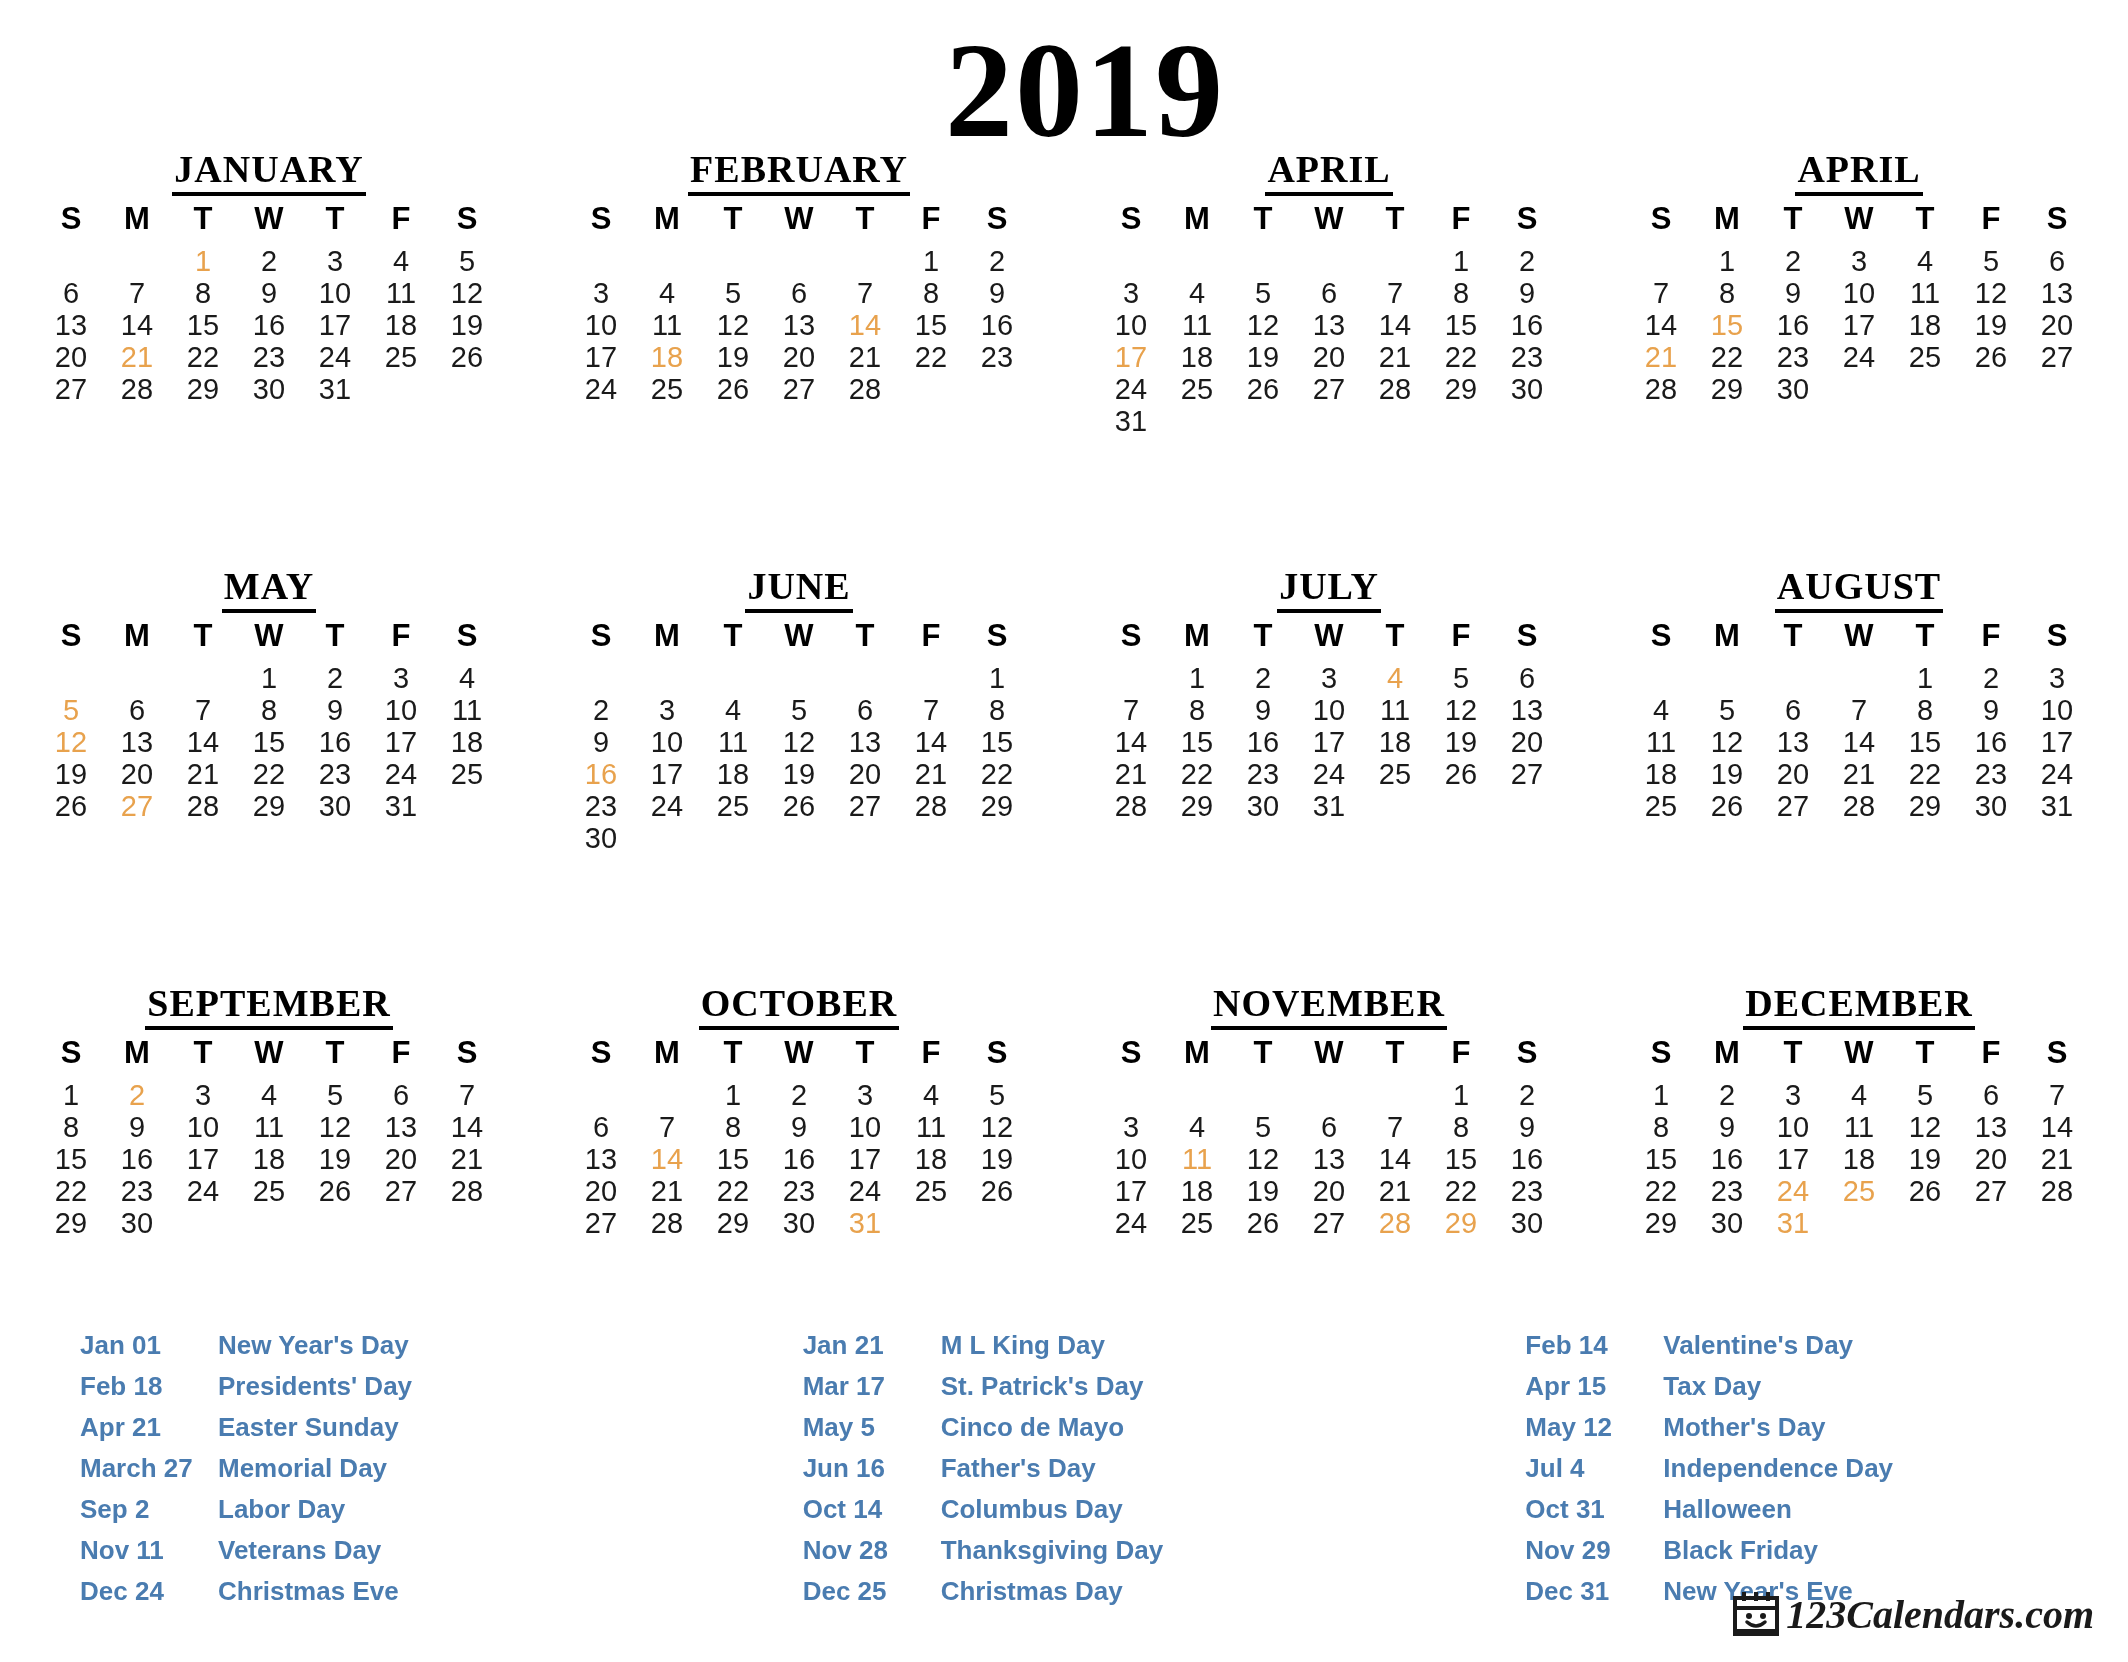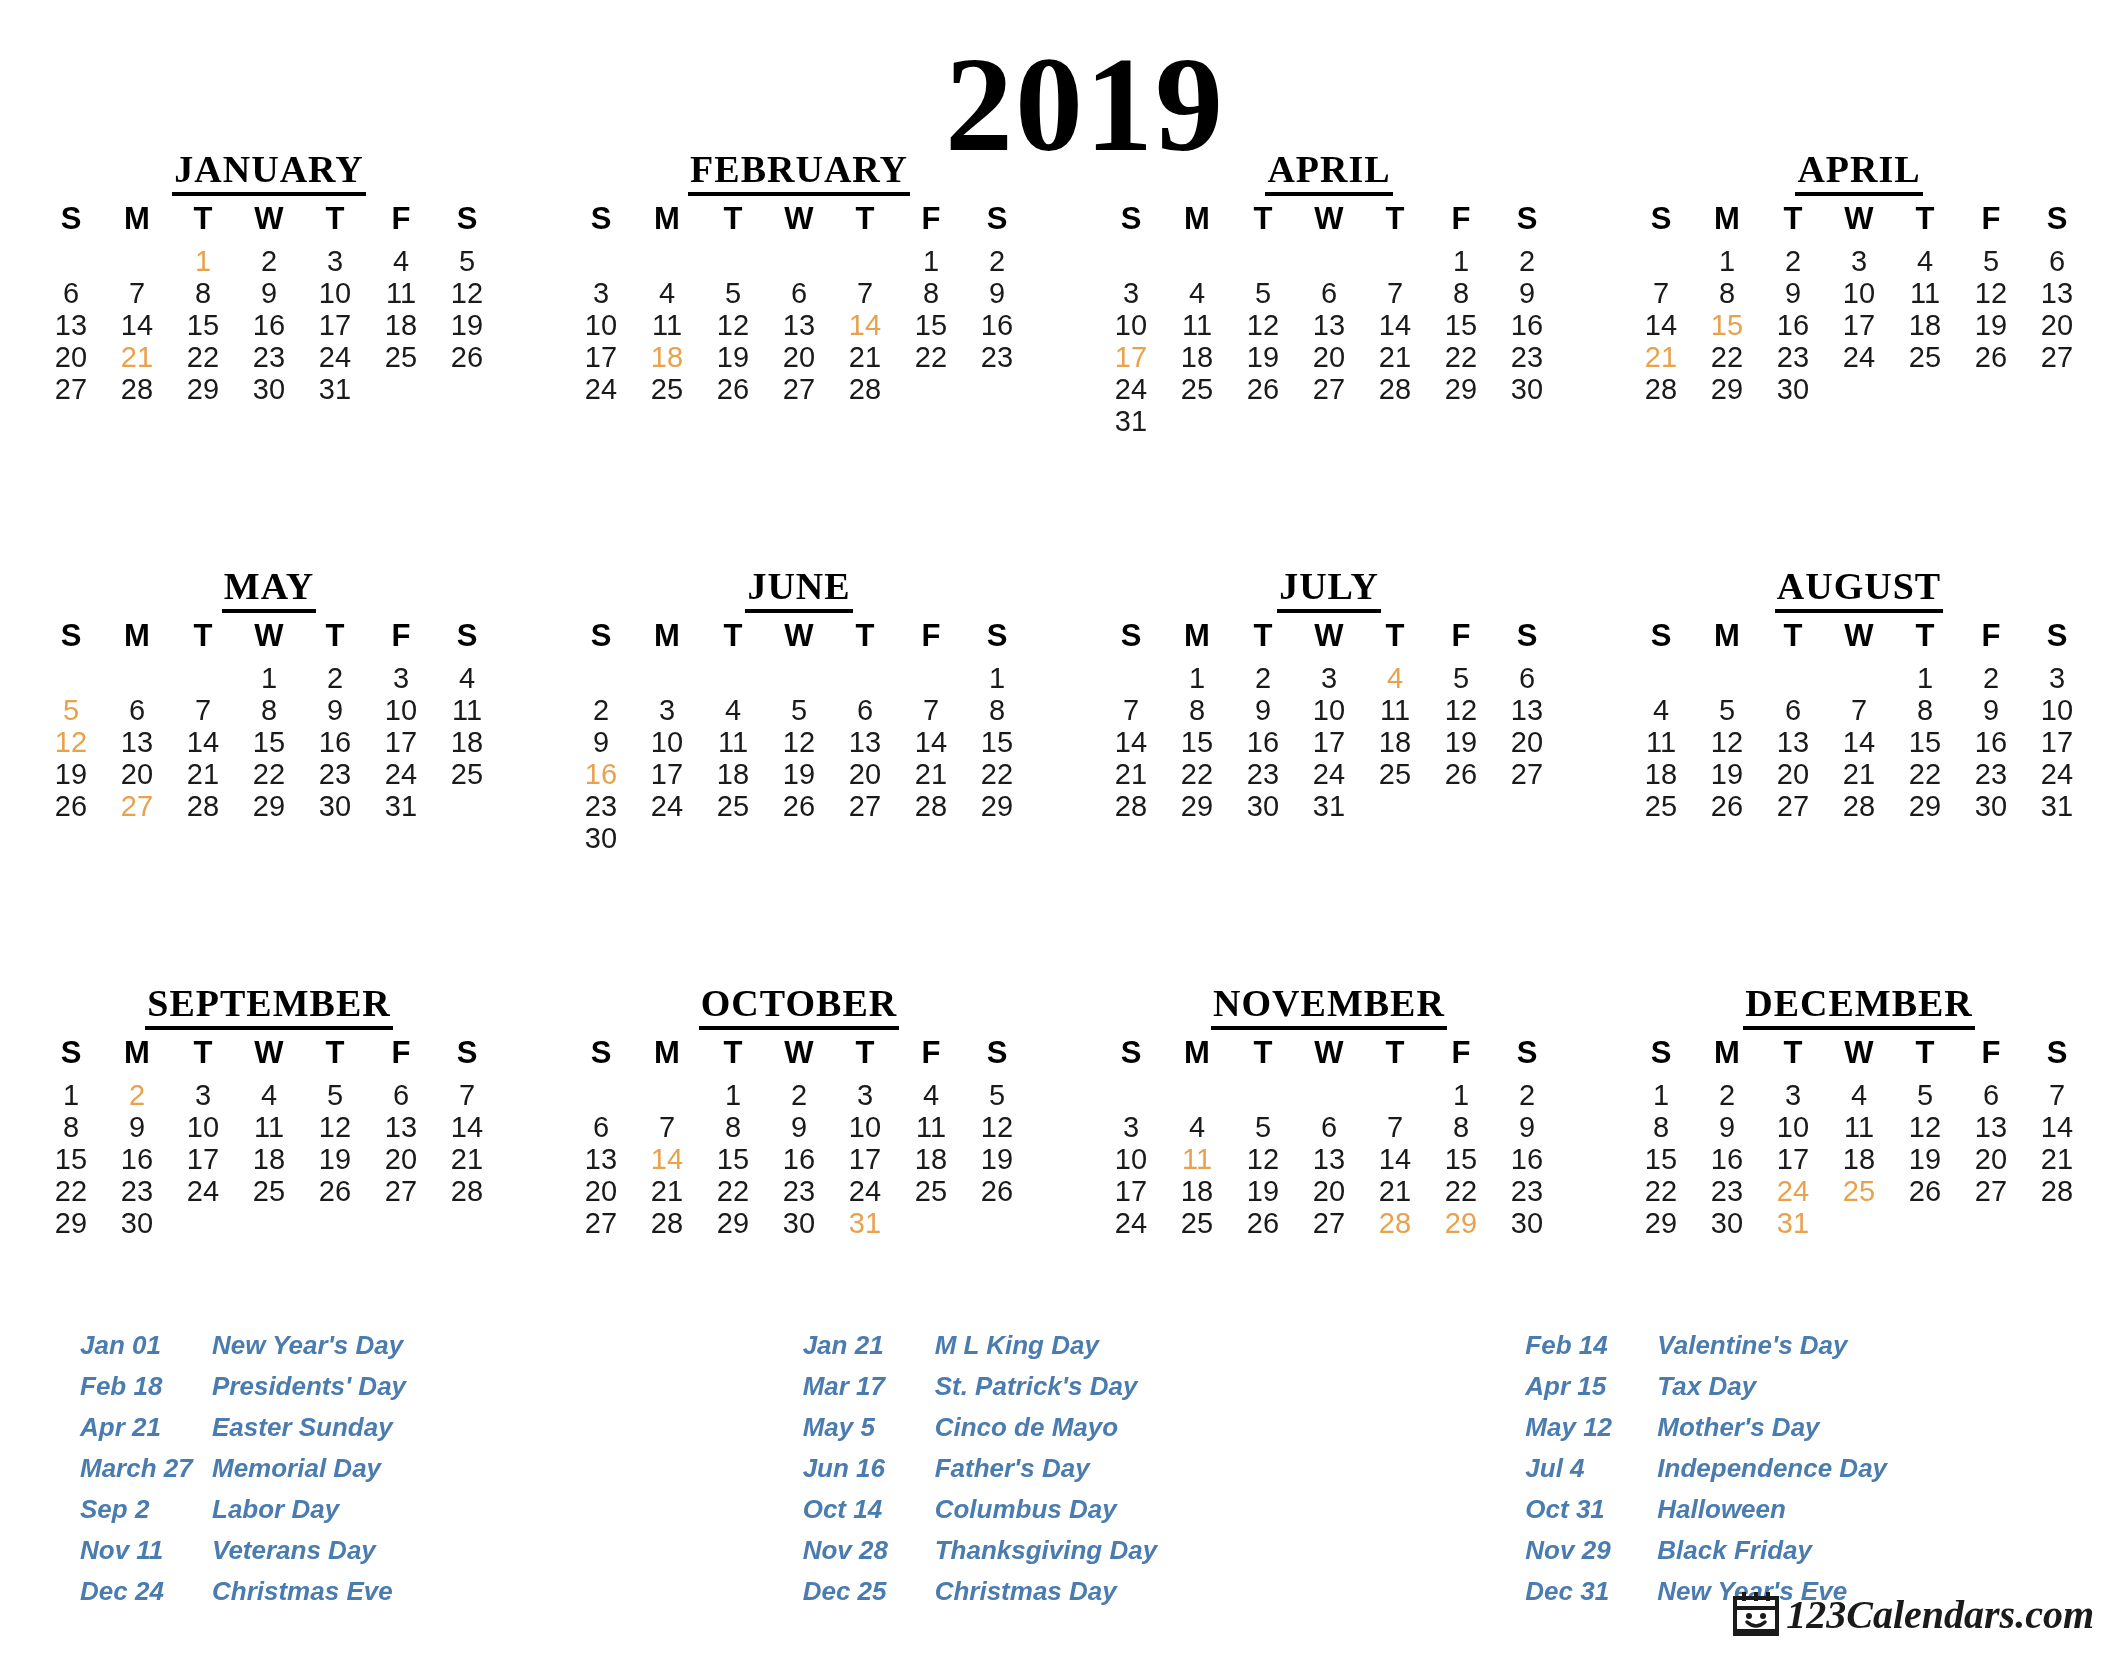--- a/index.html
+++ b/index.html
@@ -25,21 +25,21 @@
 
   
   .year-title {
     text-align: center;
     font-family: "Liberation Serif", serif;
     font-weight: bold;
     font-size: 136px;
     line-height: 1;
     letter-spacing: 2px;
     color: #000000;
-    padding-top: 36px;
+    padding-top: 22px;
     height: 150px;
     box-sizing: border-box;
     margin-left: 42px;
   }
 
   
   .months-grid {
     display: grid;
     grid-template-columns: repeat(4, 1fr);
     grid-template-rows: repeat(3, 385px);
@@ -113,24 +113,23 @@
     grid-template-columns: repeat(3, 1fr);
     padding: 0 60px 0 80px;
     box-sizing: border-box;
   }
   .legend-col {
     display: block;
   }
   .legend-row {
     display: grid;
     grid-template-columns: 128px 1fr;
-    column-gap: 4px;
+    column-gap: 10px;
     height: 41px;
     align-items: center;
-    font-style: italic;
   }
   .legend-date, .legend-name {
     font-family: "Liberation Sans", sans-serif;
     font-weight: bold;
     font-size: 26px;
     color: #4a7cb0;
     white-space: nowrap;
   }
   .legend-col-2 { padding-left: 60px; }
   .legend-col-3 { padding-left: 120px; }

